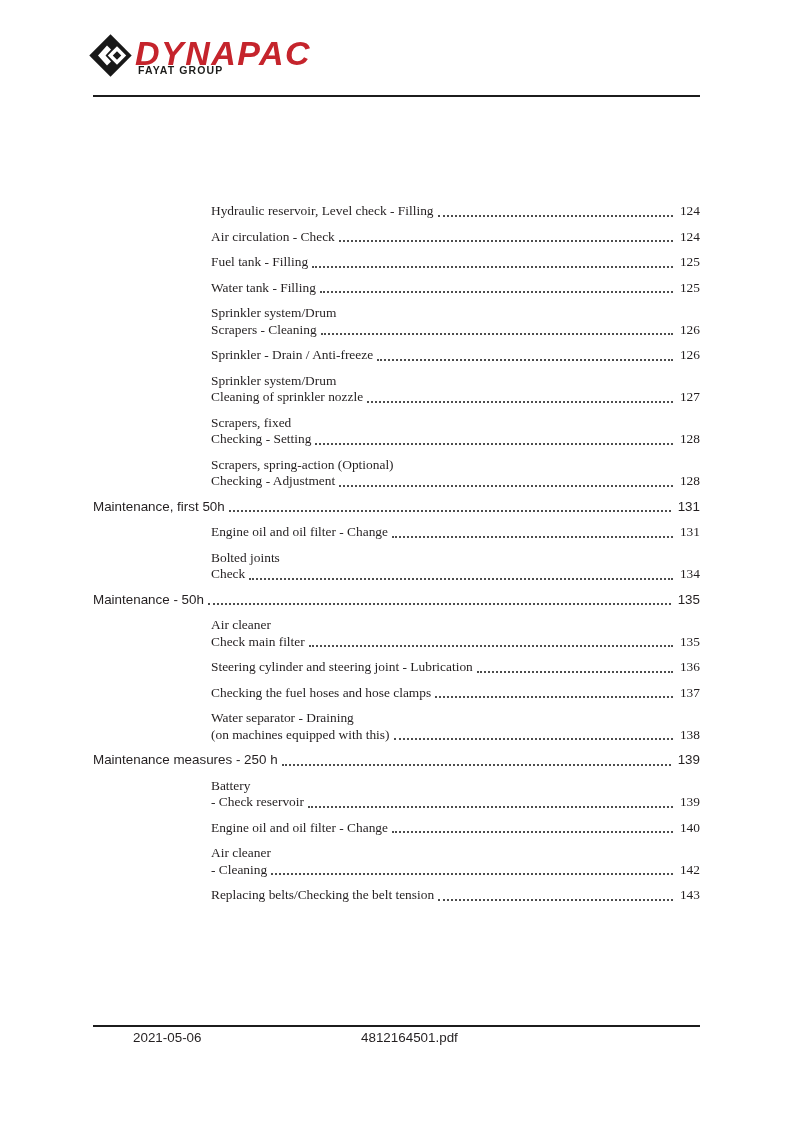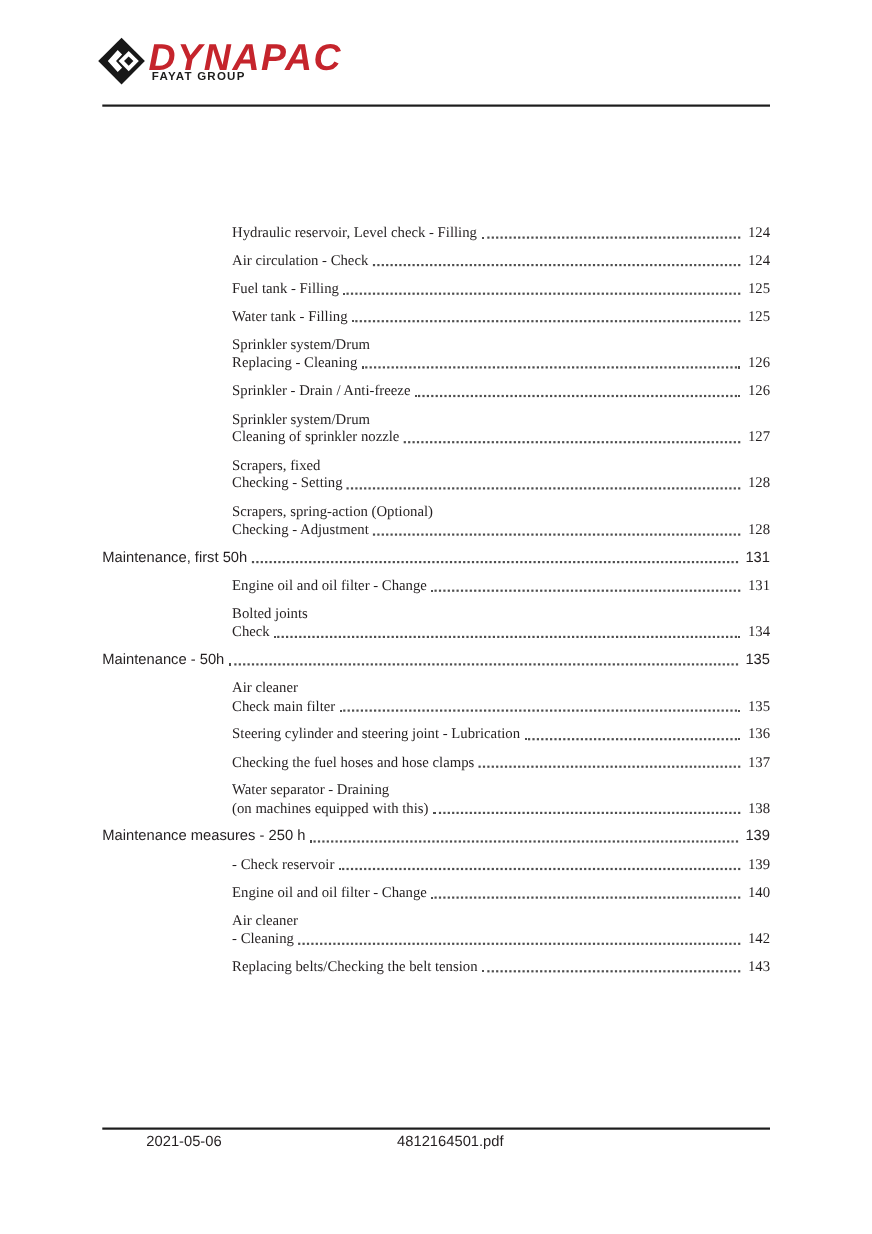--- a/index.html
+++ b/index.html
@@ -106,21 +106,21 @@
       <span class="toc-label">Water tank - Filling</span>
       <span class="toc-leader"></span>
       <span class="toc-page">125</span>
     </div>
   </div>
       <div class="toc-entry indented">
     <div>
           <div class="toc-preline">Sprinkler system/Drum</div>
         </div>
     <div class="toc-lastline">
-      <span class="toc-label">Replacing - Cleaning</span>
+      <span class="toc-label">Scrapers - Cleaning</span>
       <span class="toc-leader"></span>
       <span class="toc-page">126</span>
     </div>
   </div>
       <div class="toc-entry indented">
     <div></div>
     <div class="toc-lastline">
       <span class="toc-label">Sprinkler - Drain / Anti-freeze</span>
       <span class="toc-leader"></span>
       <span class="toc-page">126</span>
@@ -228,20 +228,23 @@
   </div>
       <div class="toc-entry">
     <div></div>
     <div class="toc-lastline">
       <span class="toc-label">Maintenance measures - 250 h</span>
       <span class="toc-leader"></span>
       <span class="toc-page">139</span>
     </div>
   </div>
       <div class="toc-entry indented">
+    <div>
+          <div class="toc-preline">Battery</div>
+        </div>
     <div class="toc-lastline">
       <span class="toc-label">- Check reservoir</span>
       <span class="toc-leader"></span>
       <span class="toc-page">139</span>
     </div>
   </div>
       <div class="toc-entry indented">
     <div></div>
     <div class="toc-lastline">
       <span class="toc-label">Engine oil and oil filter - Change</span>

